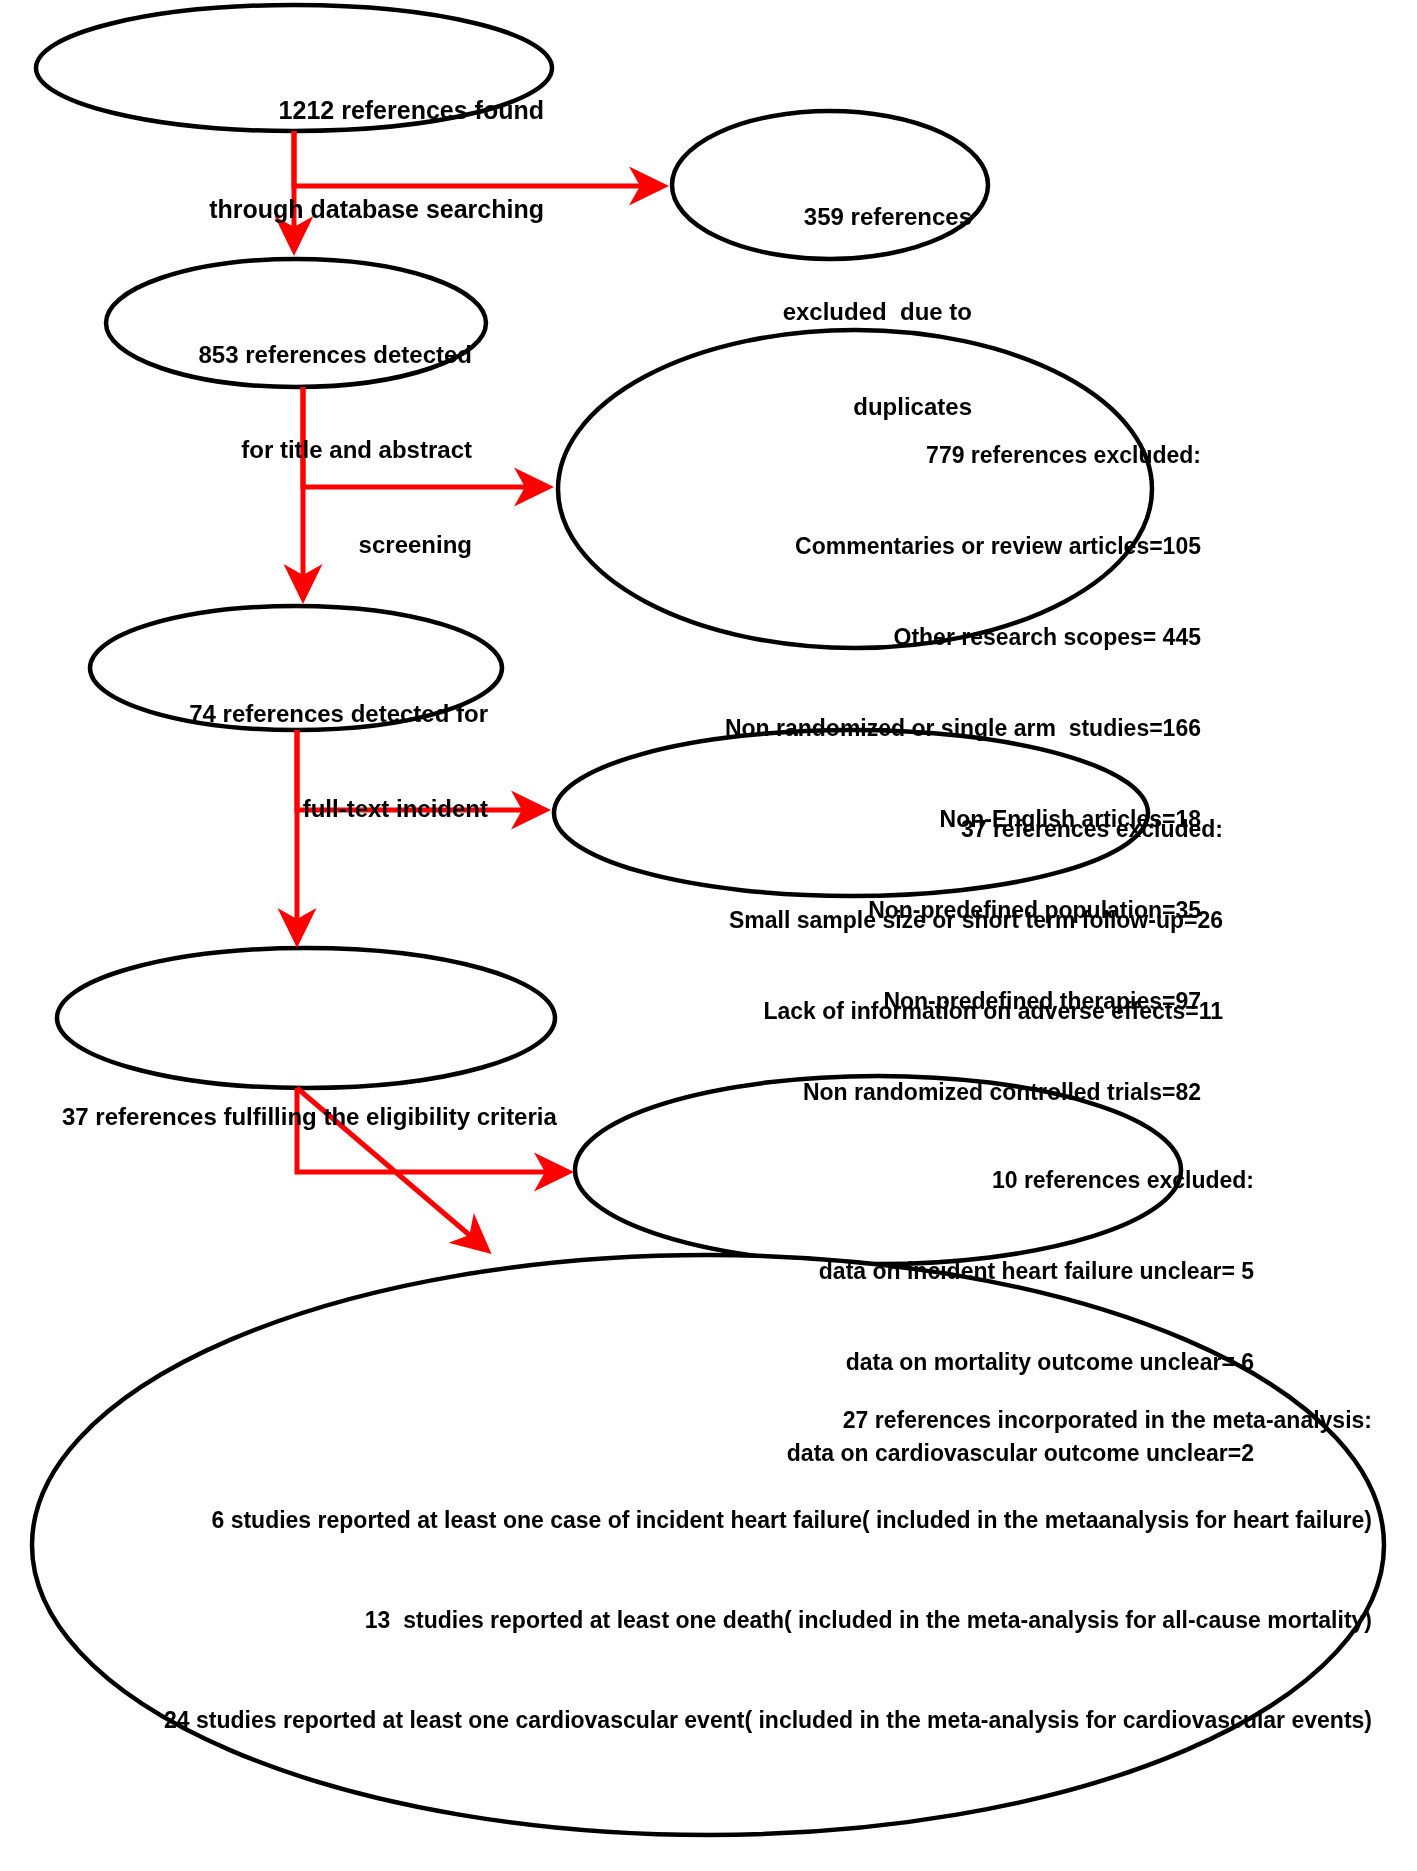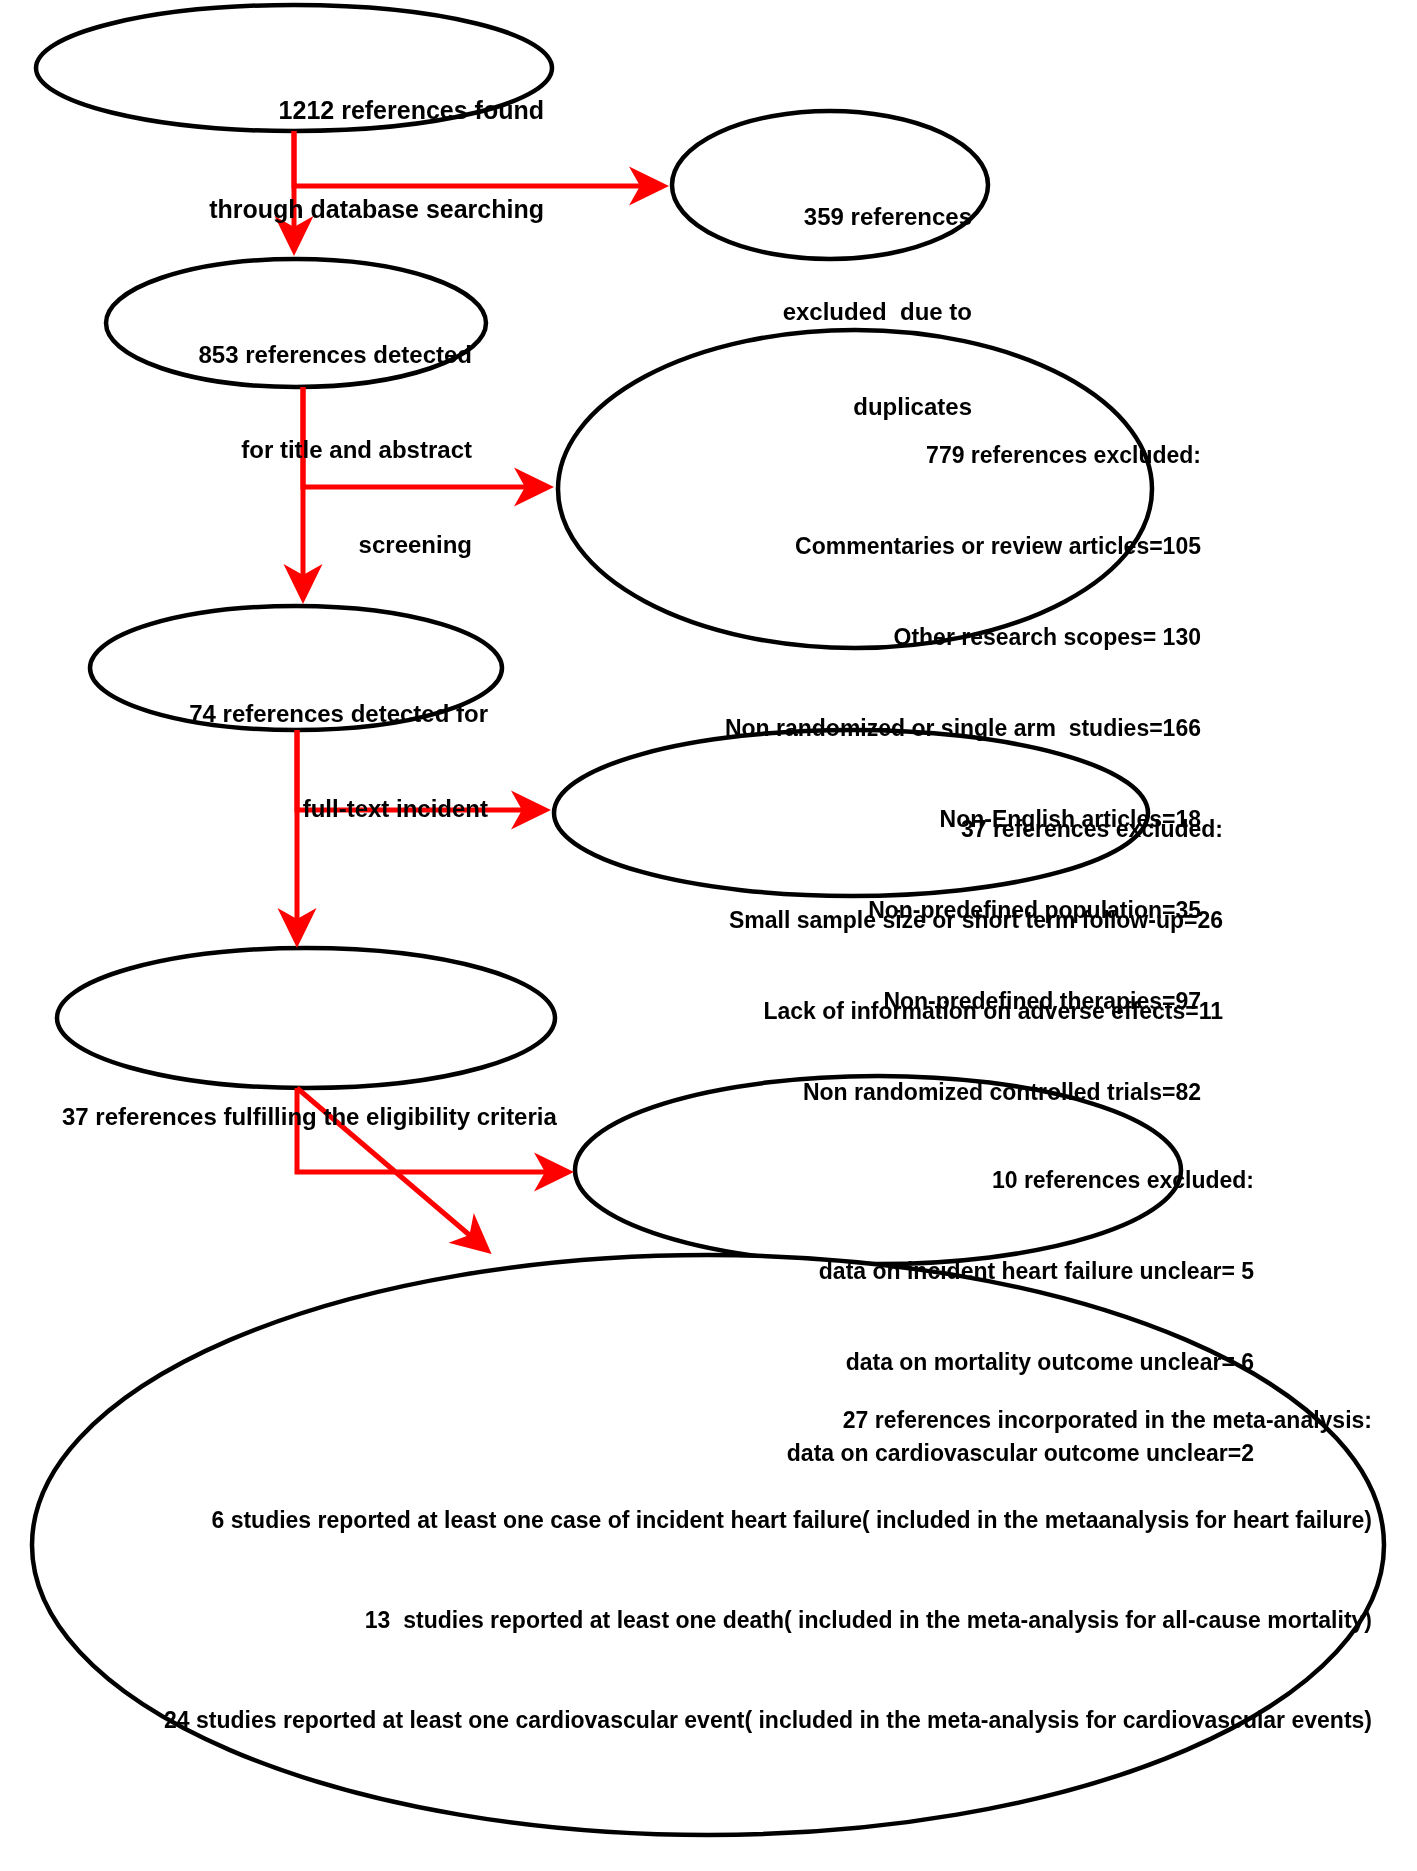--- a/index.html
+++ b/index.html
@@ -100,21 +100,21 @@
 
   <div class="node-text center t-24" style="left:122px; top:276px; width:350px;">
     <div>853 references detected</div>
     <div>for title and abstract</div>
     <div>screening</div>
   </div>
 
   <div class="node-text left t-23" style="left:641px; top:379px; width:560px;">
     <div>779 references excluded:</div>
     <div>Commentaries or review articles=105</div>
-    <div>Other research scopes= 130</div>
+    <div>Other research scopes= 445</div>
     <div>Non randomized or single arm  studies=166</div>
     <div>Non-English articles=18</div>
     <div>Non-predefined population=35</div>
     <div>Non-predefined therapies=97</div>
     <div>Non randomized controlled trials=82</div>
   </div>
 
   <div class="node-text center t-24" style="left:106px; top:635px; width:382px;">
     <div>74 references detected for</div>
     <div>full-text incident</div>

